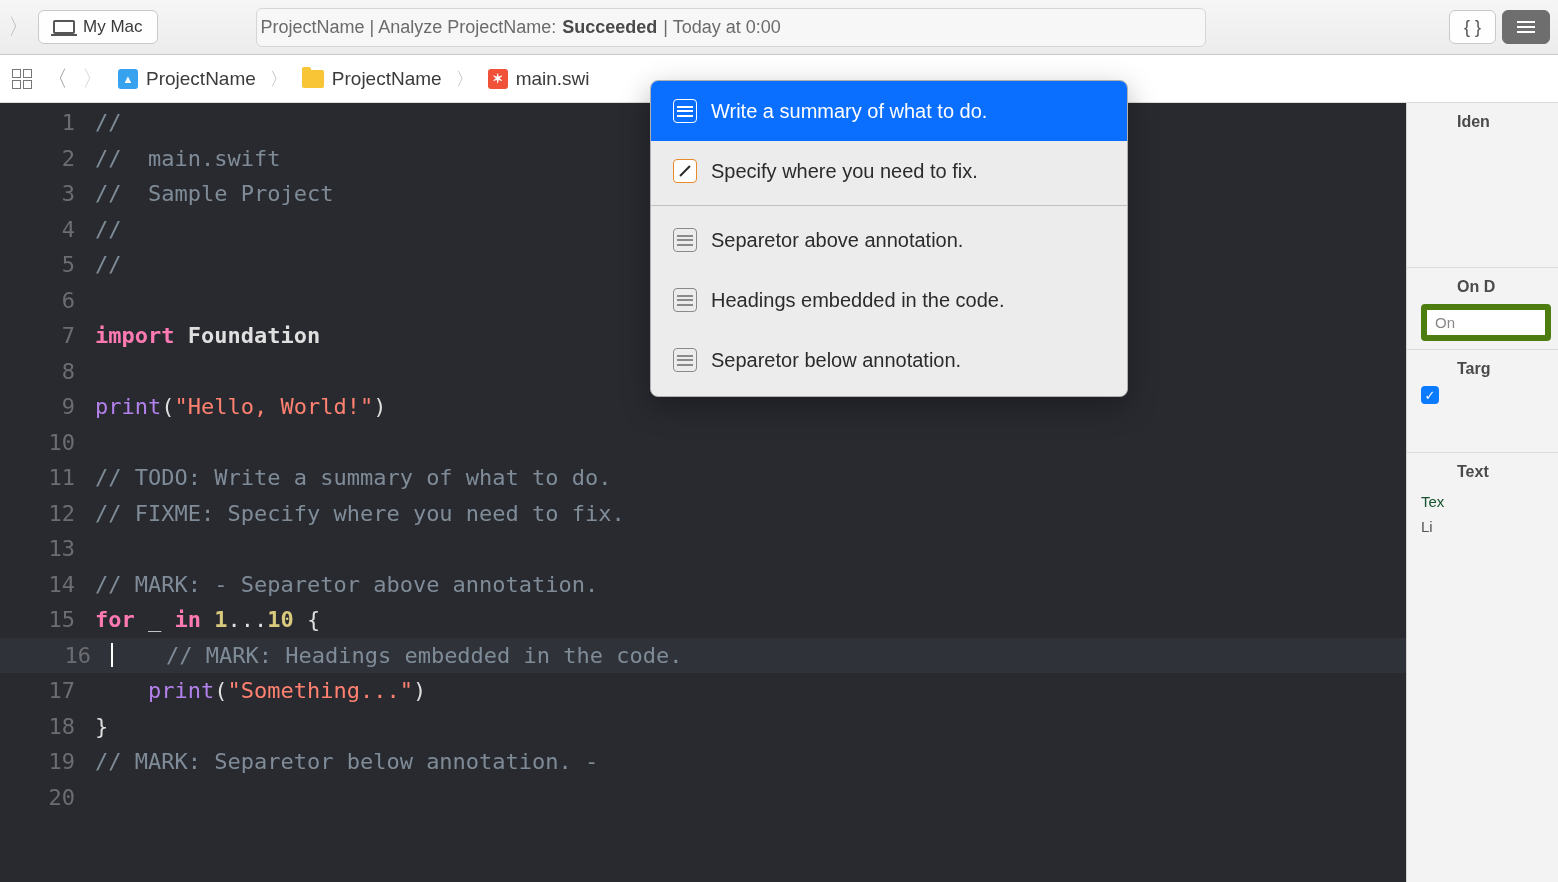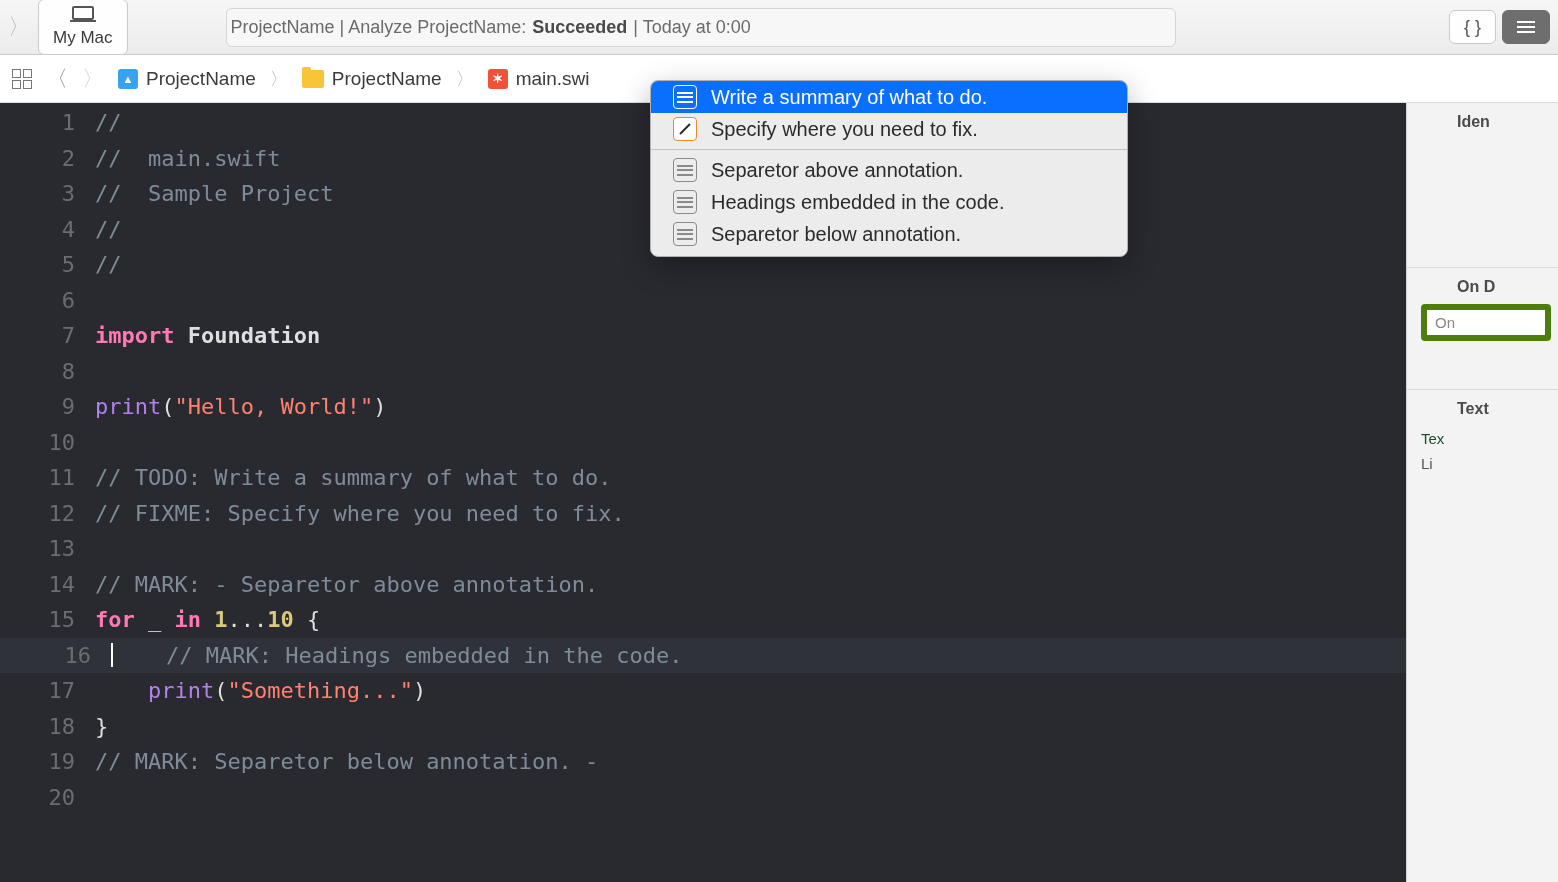--- a/index.html
+++ b/index.html
@@ -25,21 +25,20 @@
 .device-pill {
   display: flex;
   align-items: center;
   gap: 8px;
   background: #fefefe;
   border: 1px solid #c9c9c9;
   border-radius: 6px;
   padding: 6px 14px;
   font-size: 17px;
   color: #3a3a3a;
-  flex-direction: column;
 }
 .mac-icon {
   width: 22px; height: 14px;
   border: 2px solid #555;
   border-radius: 2px;
   position: relative;
 }
 .mac-icon::after {
   content: "";
   position: absolute;
@@ -215,21 +214,21 @@
   border-radius: 8px;
   box-shadow: 0 10px 30px rgba(0,0,0,0.3);
   overflow: hidden;
   z-index: 100;
   padding-bottom:6px;
 }
 .dd-item {
   display: flex;
   align-items: center;
   gap: 14px;
-  padding: 4px 22px;
+  padding: 18px 22px;
   font-size: 20px;
   color: #2b2b2b;
 }
 .dd-item.selected {
   background: #0a6fff;
   color: #fff;
 }
 .dd-sep { height:1px;background:#c0c0c0;margin:4px 0;}
 .dd-icon {
   width:24px;height:24px;border-radius:4px;
@@ -329,20 +328,26 @@
 
   <div class="inspector">
     <div class="insp-sec">
       <div class="insp-label">Iden</div>
     </div>
     <div style="height:120px"></div>
     <div class="insp-sec">
       <div class="insp-label">On D</div>
       <div class="insp-field">On</div>
     </div>
+    <div class="insp-sec">
+      <div class="insp-label">Targ</div>
+      <div class="insp-check">
+        <span class="checkbox">✓</span>
+      </div>
+    </div>
     <div style="height:40px"></div>
     <div class="insp-sec">
       <div class="insp-label">Text</div>
       <div style="font-size:15px;color:#14532d;padding:4px 0">Tex</div>
       <div style="font-size:15px;color:#555;padding:4px 0">Li</div>
     </div>
   </div>
 </div>
 
 <div class="dropdown">

